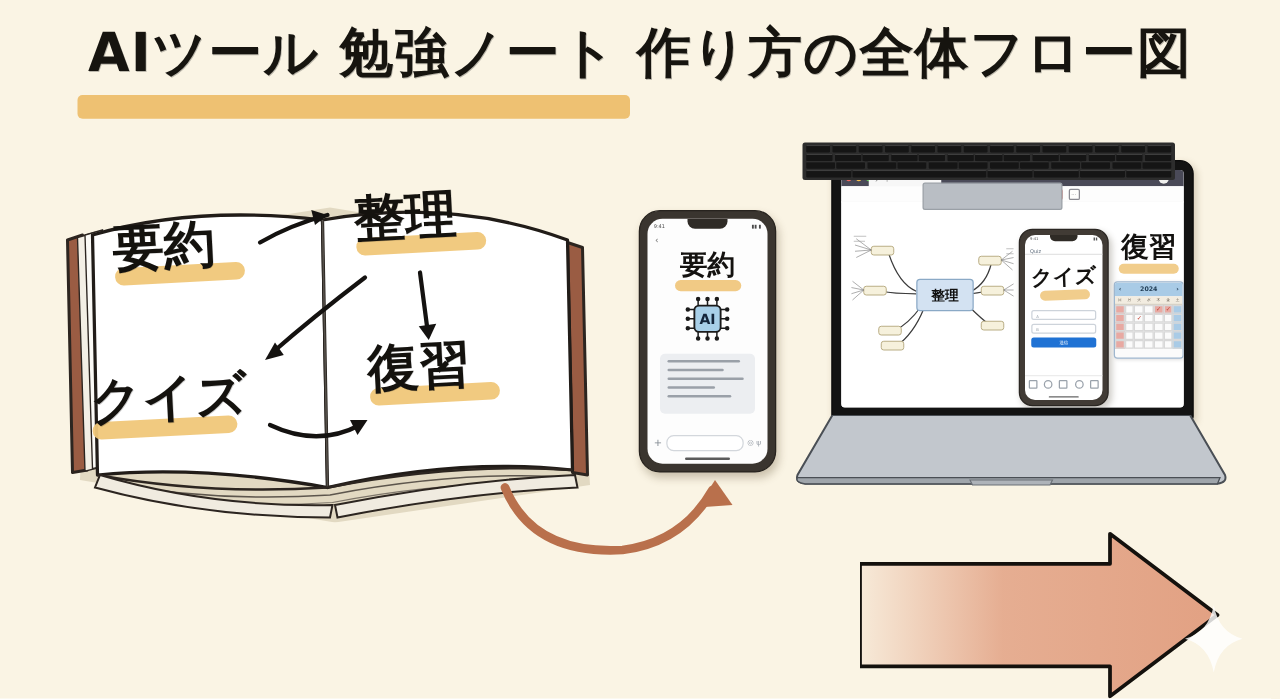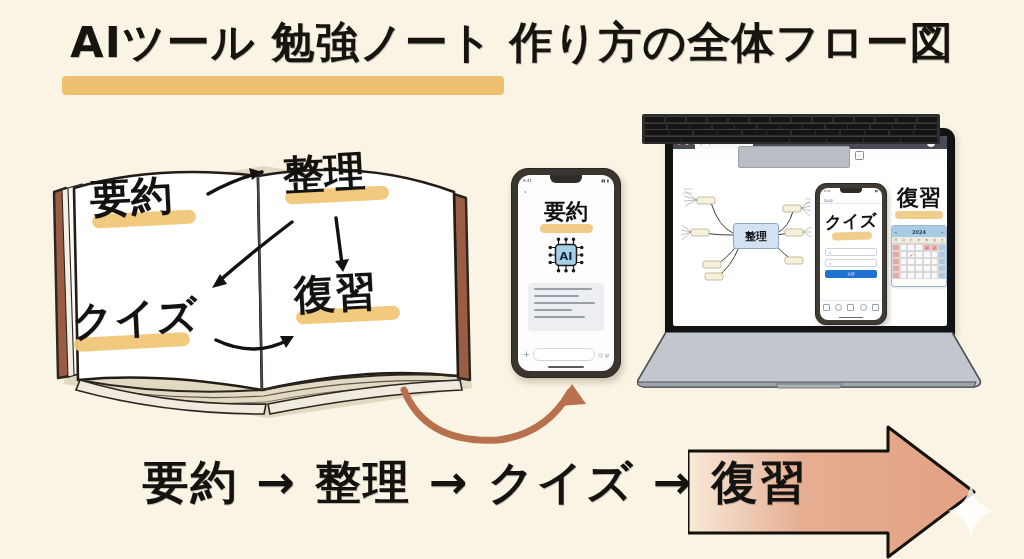--- a/index.html
+++ b/index.html
@@ -760,15 +760,14 @@
         <stop offset="100%" stop-color="#e2a183" stop-opacity="1"></stop>
       </linearGradient>
     </defs>
     <path d="M0 26 L200 26 L200 2 L286 67 L200 132 L200 108 L0 108 Z" fill="url(#agrad)" stroke="#14110d" stroke-width="3" stroke-linejoin="round"></path>
   </svg>
 
   <svg id="sparkle" viewBox="0 0 46 54">
     <path d="M23 0 Q27 22 46 27 Q27 32 23 54 Q19 32 0 27 Q19 22 23 0 Z" fill="#ffffff" opacity="0.82"></path>
   </svg>
 
-  <div id="flow-text">要約 → 整理 → クイズ → 復習</div>
 
 </div>
 
 </body></html>

